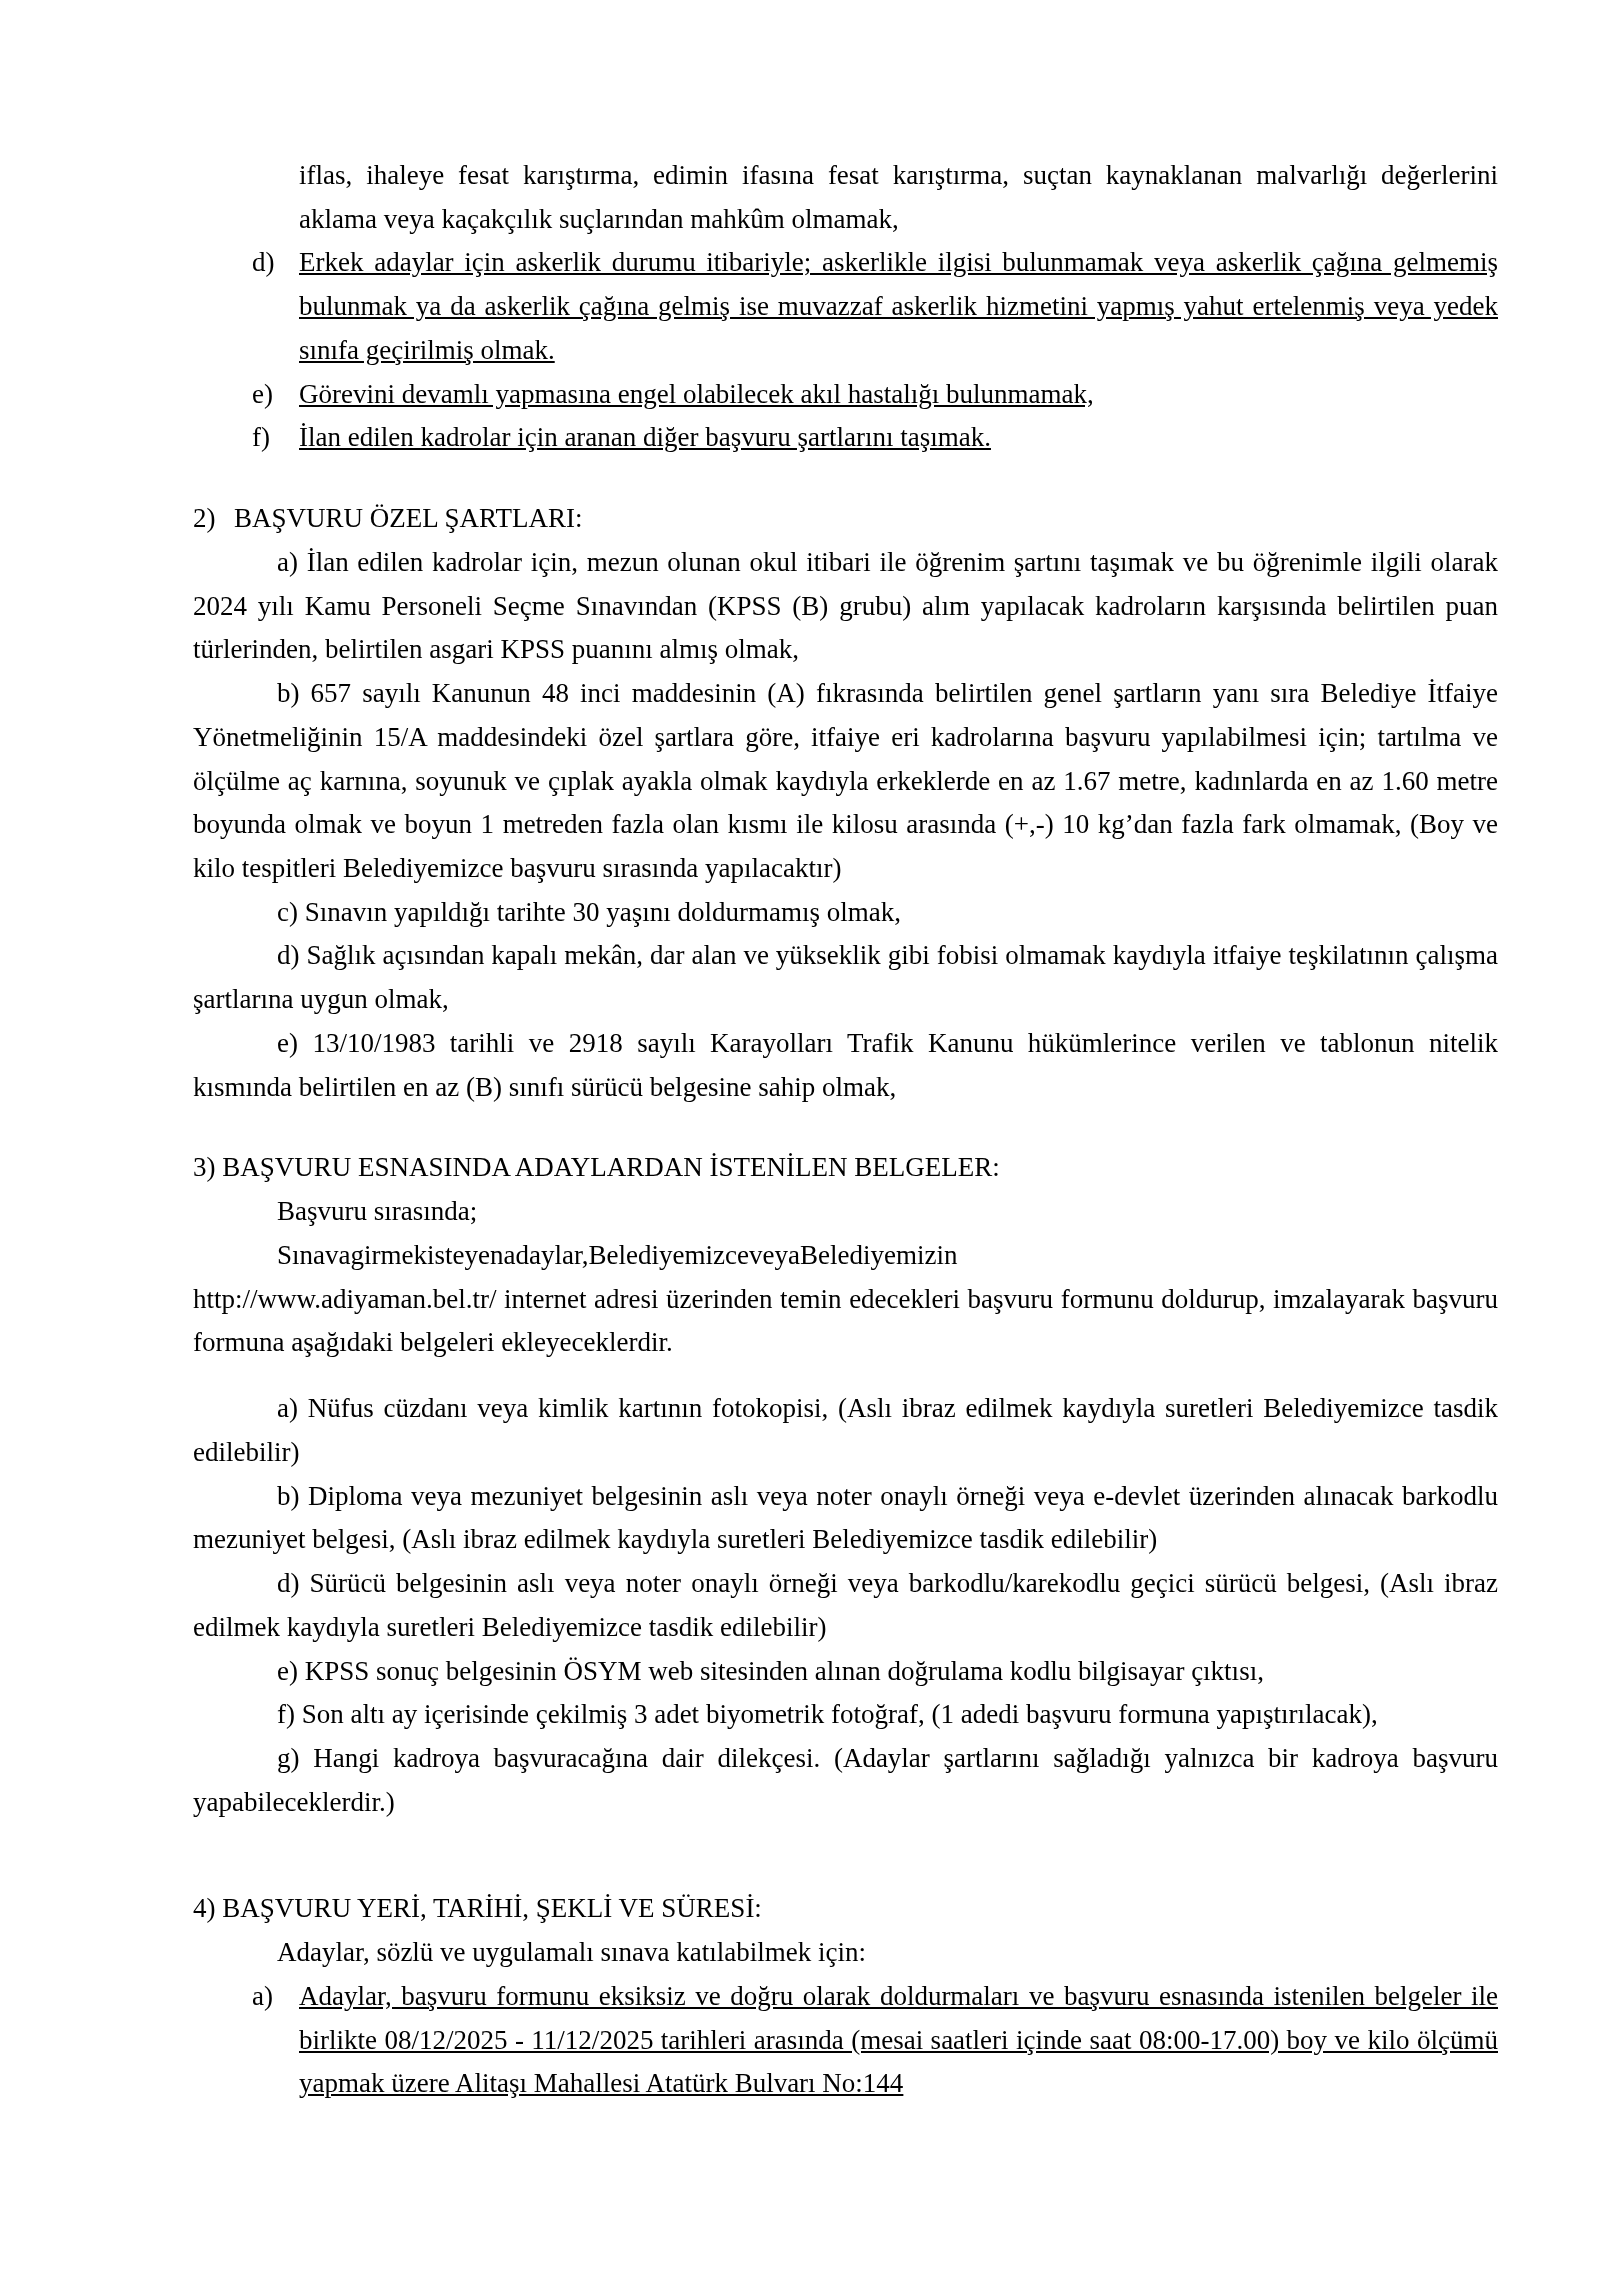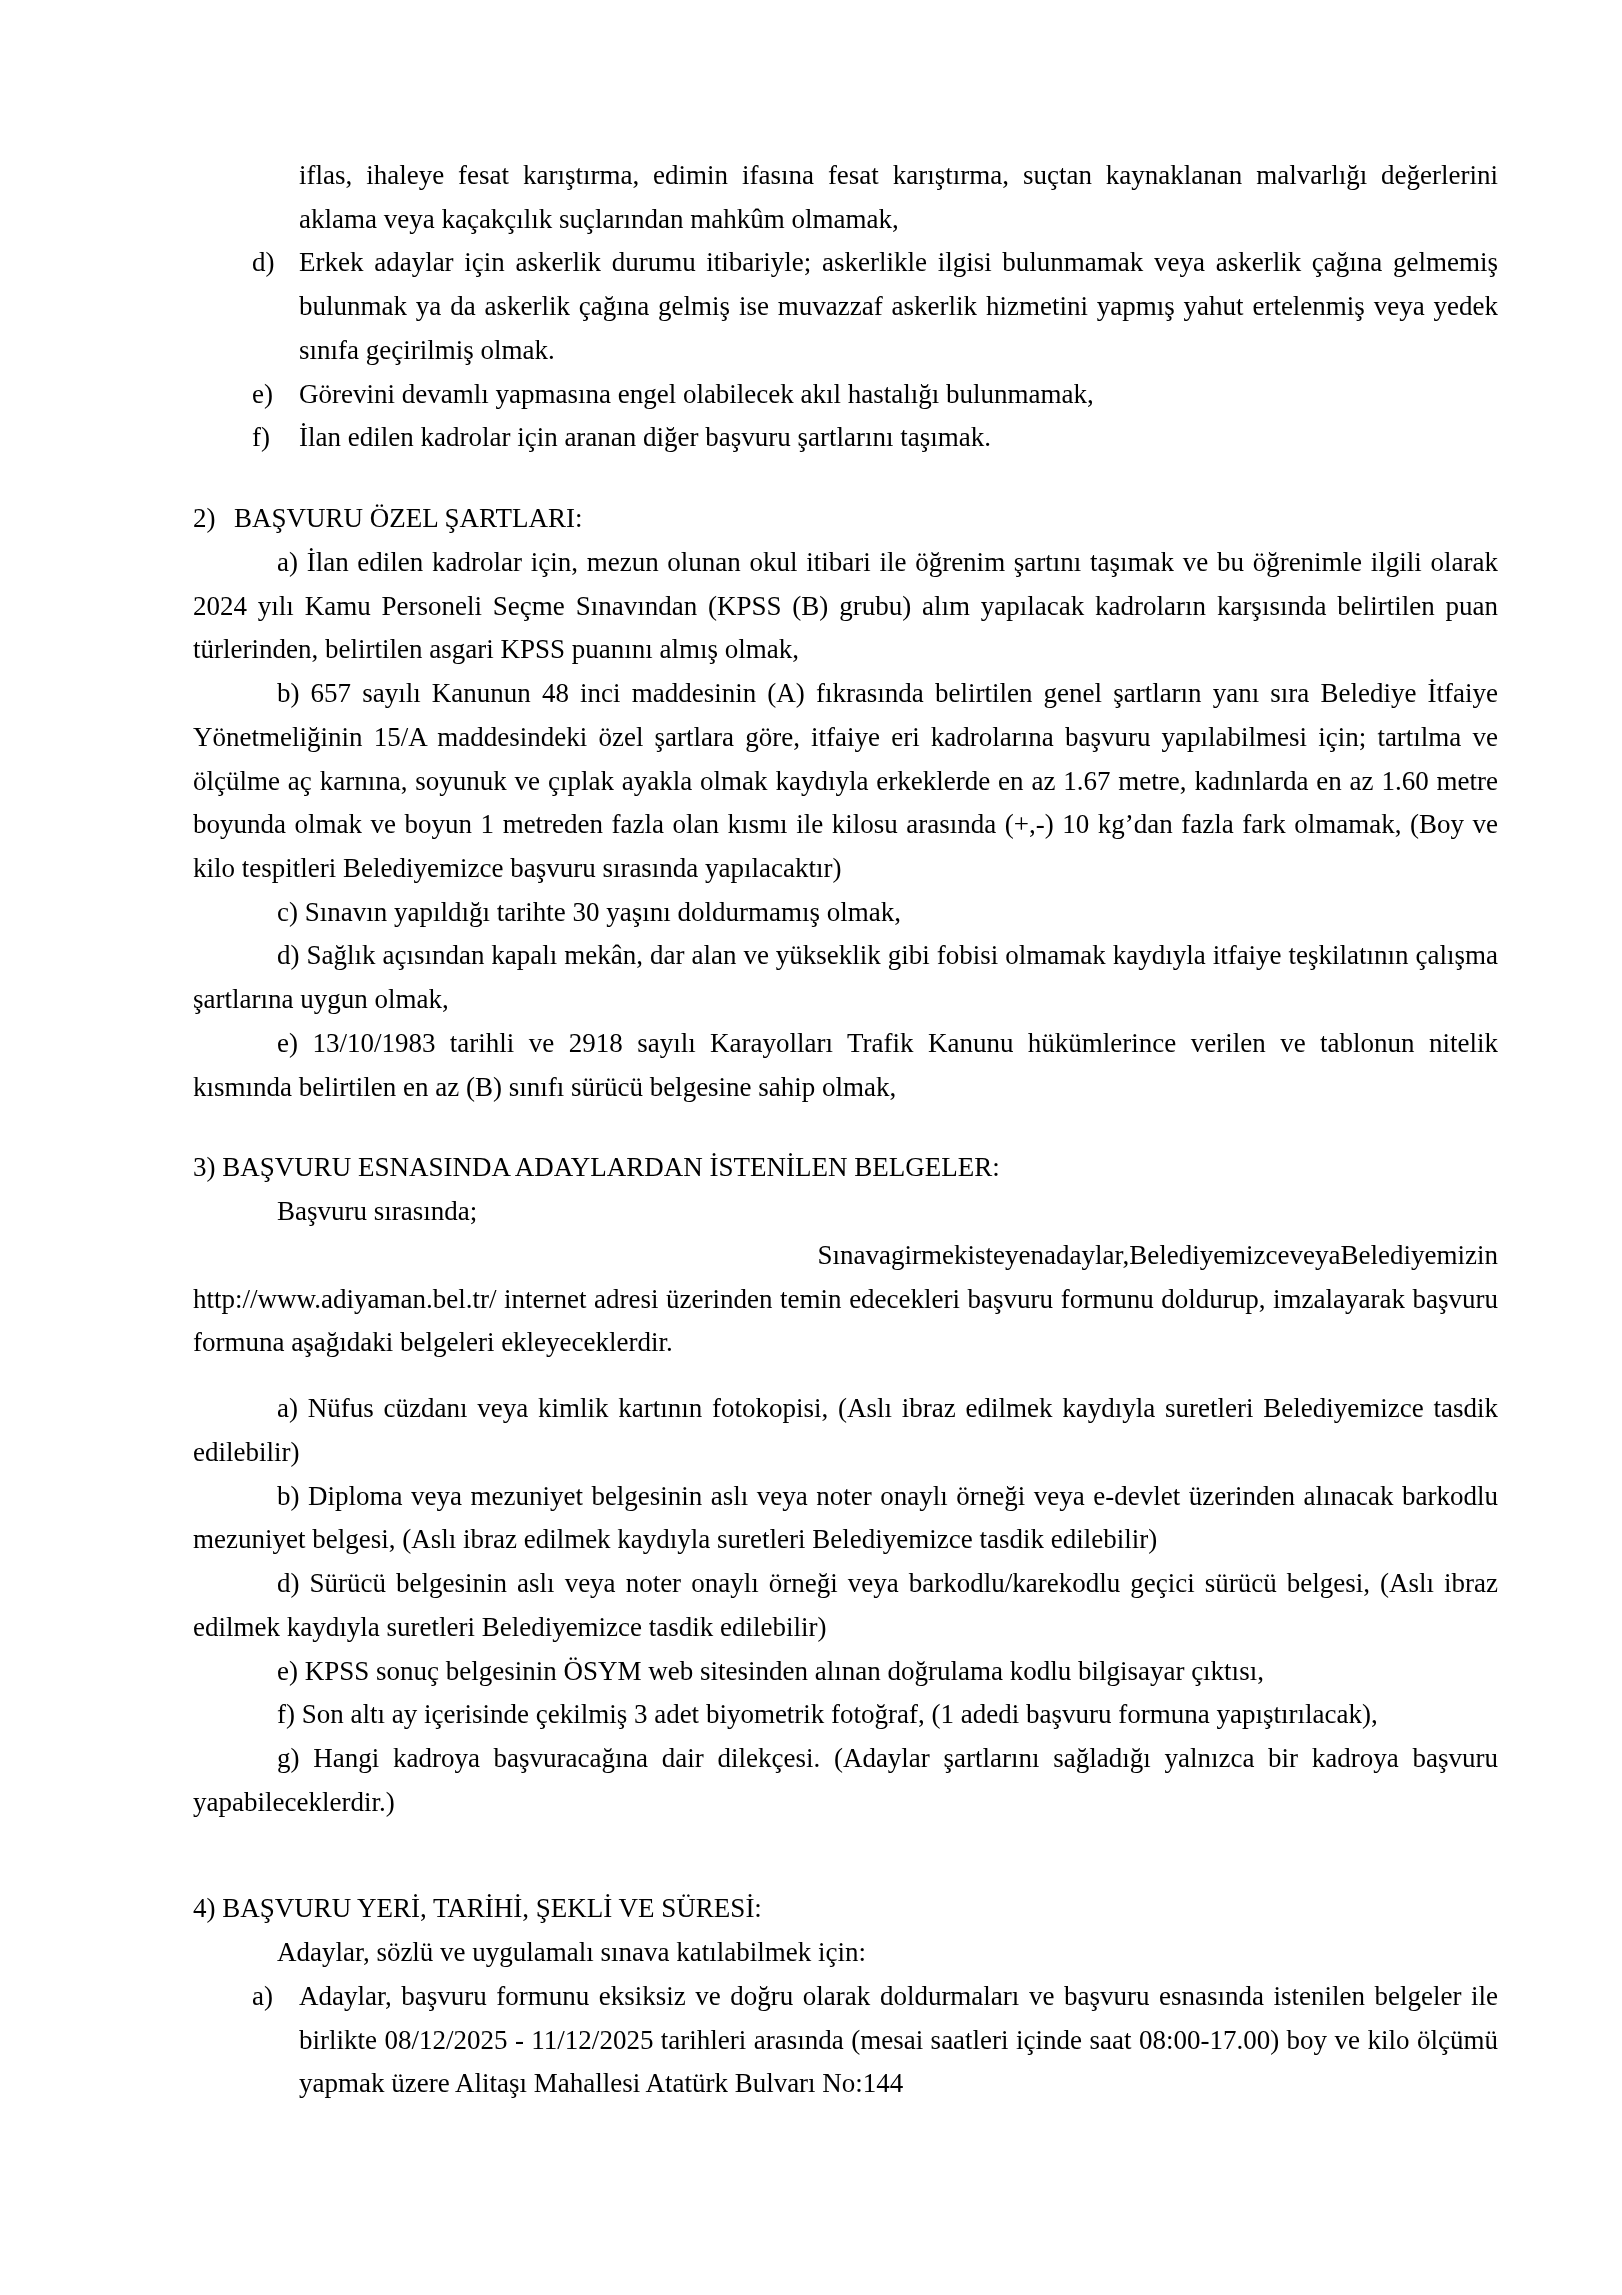--- a/index.html
+++ b/index.html
@@ -47,20 +47,21 @@
   .letter-list .li-marker {
     flex: 0 0 auto;
     width: 47px;
     margin-left: 59px;
     text-align: left;
   }
   .letter-list .li-text {
     flex: 1 1 auto;
     text-align: justify;
     text-justify: inter-word;
+    text-decoration: underline;
   }
 
   
   .cont-para {
     margin: 0;
     padding-left: 106px;
     text-align: justify;
     text-justify: inter-word;
   }
 
@@ -85,21 +86,21 @@
     margin: 0;
     text-indent: 84px;
     text-align: justify;
     text-justify: inter-word;
   }
   .para.no-indent { text-indent: 0; }
 
   
   .stretch-line {
     display: flex;
-    justify-content: flex-end;
+    justify-content: flex-start;
     width: 100%;
   }
   .stretch-line .lead-indent {
     display: inline-block;
     width: 84px;
   }
 
   .block { margin: 0; }
 </style>
 </head>

